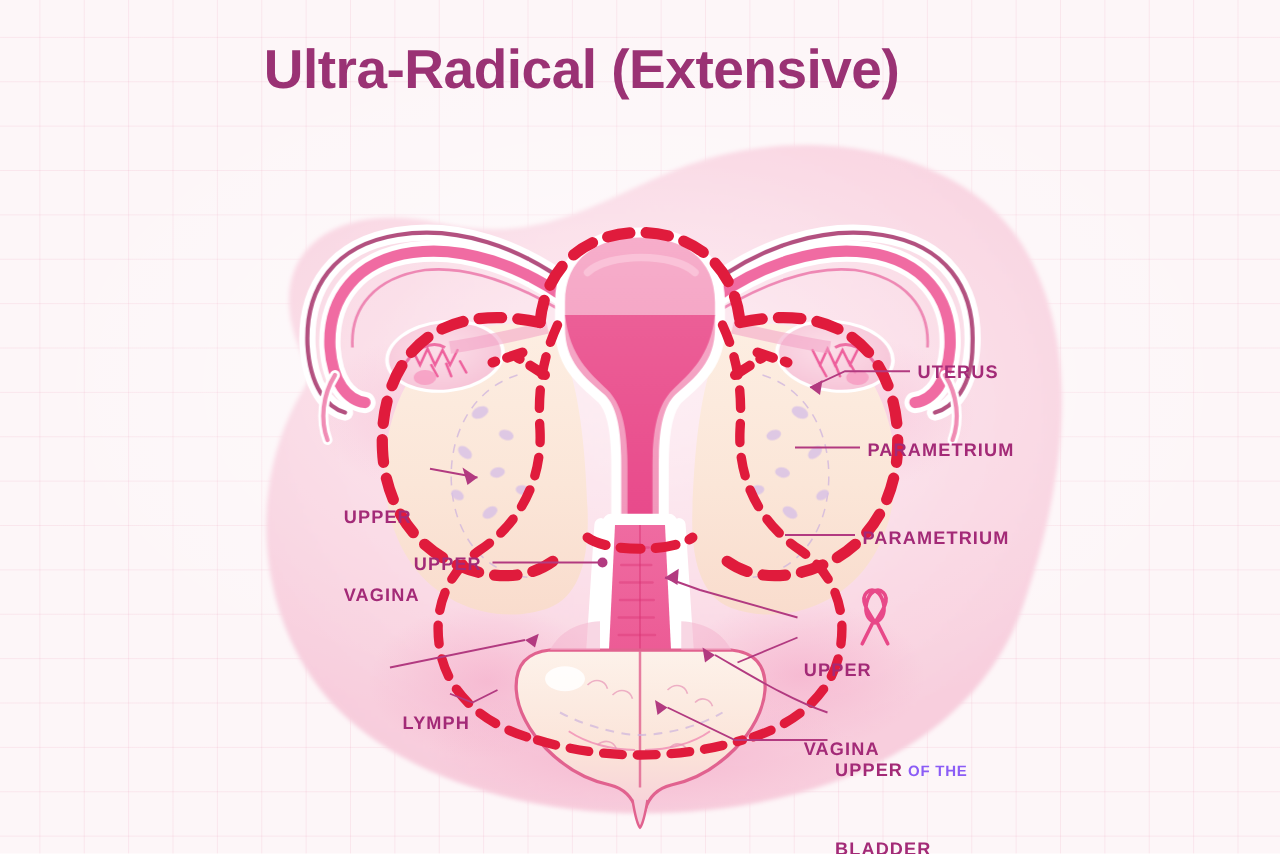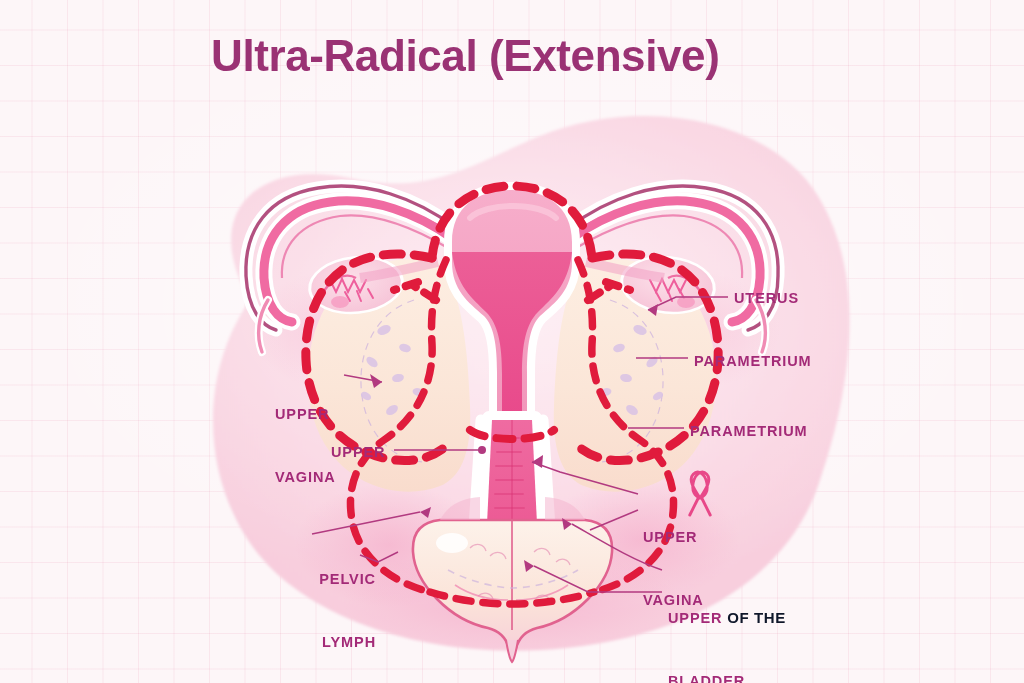--- a/index.html
+++ b/index.html
@@ -61,24 +61,24 @@
     position: absolute;
     color: #a32a77;
     font-size: 14.5px;
     font-weight: bold;
     letter-spacing: 0.9px;
     line-height: 1.45;
     white-space: pre;
   }
   .lbl.r { text-align: right; }
   .lbl .soft {
-    color: #0f172a;
+    color: #8b5cf6;
     font-weight: bold;
     letter-spacing: 0.6px;
-    font-size: 15px;
+    font-size: 12px;
   }
 </style>
 </head>
 <body>
 
 <div id="stage">
 
   <div id="grid"></div>
 
   <svg class="layer" viewBox="0 0 1024 683">
@@ -423,21 +423,20 @@
   </div>
 
   <div class="lbl" style="left:275px; top:362px;">
     <div>UPPER</div>
     <div>VAGINA</div>
   </div>
 
   <div class="lbl" style="left:331px; top:442px;">UPPER</div>
 
   <div class="lbl r" style="left:186px; top:527px; width:190px;">
-    <div>PELVIC</div>
     <div>LYMPH</div>
     
   </div>
 
   <div class="lbl" style="left:734px; top:288px;">UTERUS</div>
 
   <div class="lbl" style="left:694px; top:351px;">PARAMETRIUM</div>
 
   <div class="lbl" style="left:690px; top:421px;">PARAMETRIUM</div>
 

